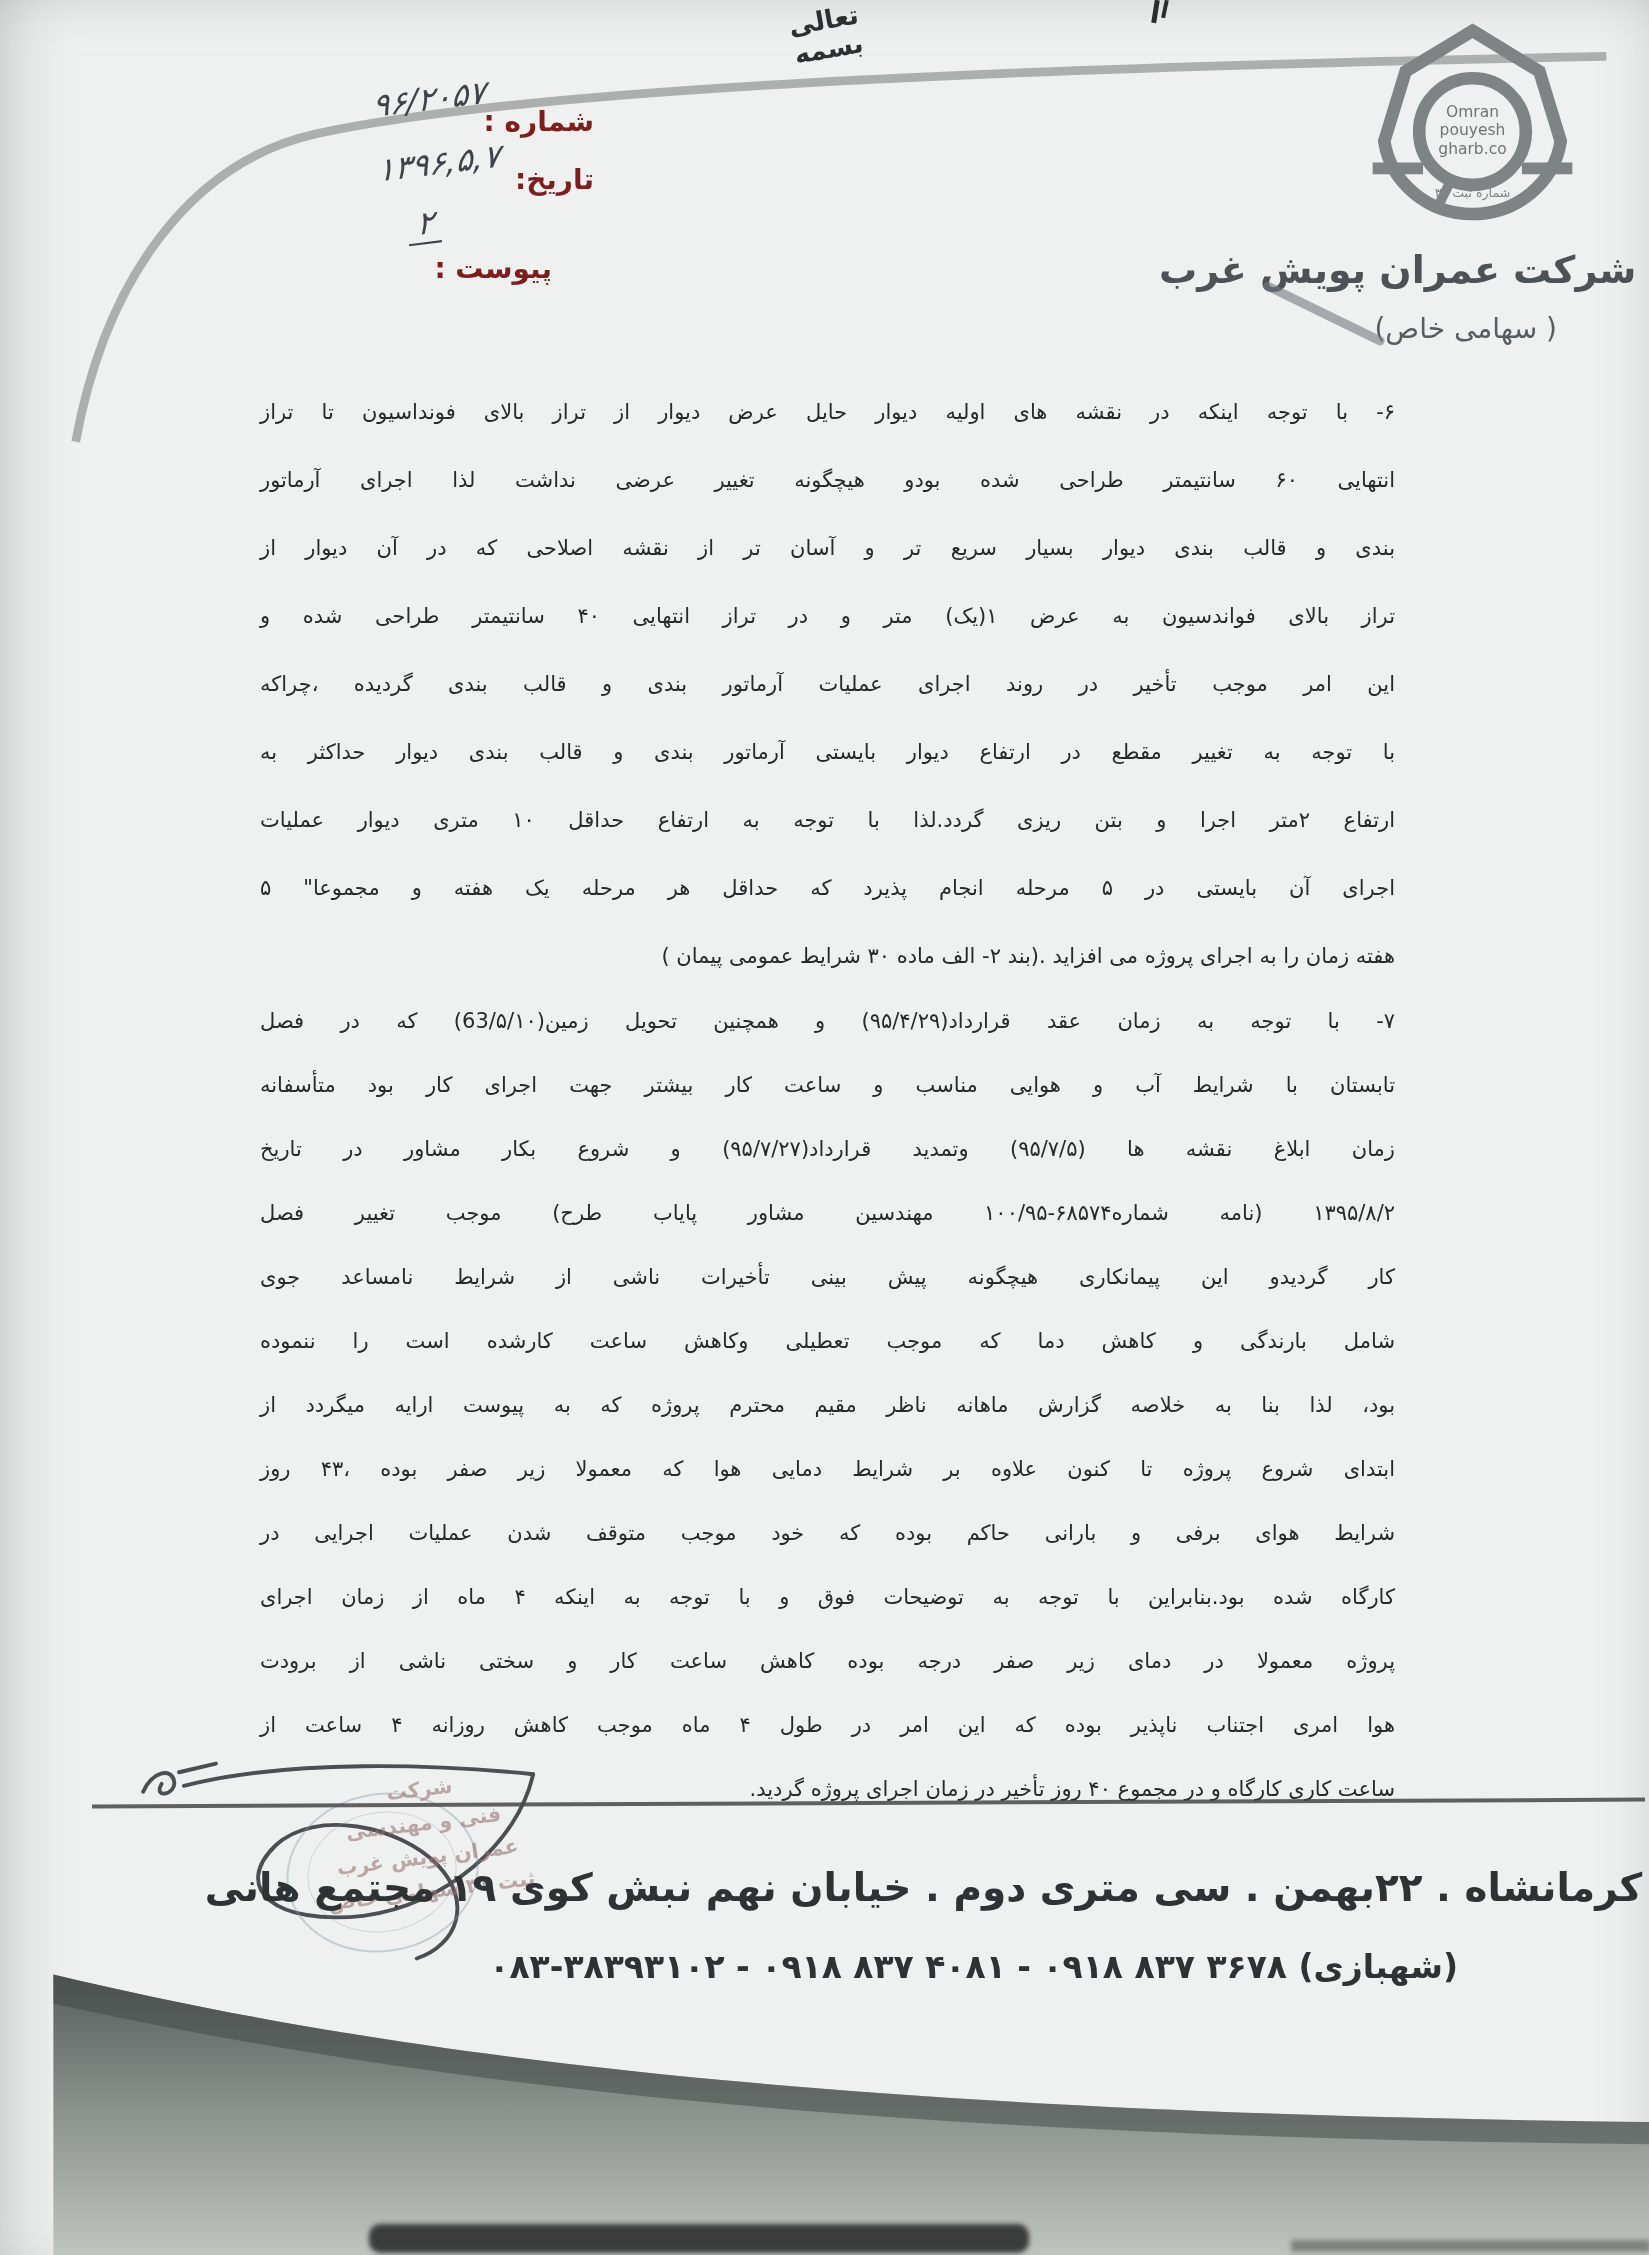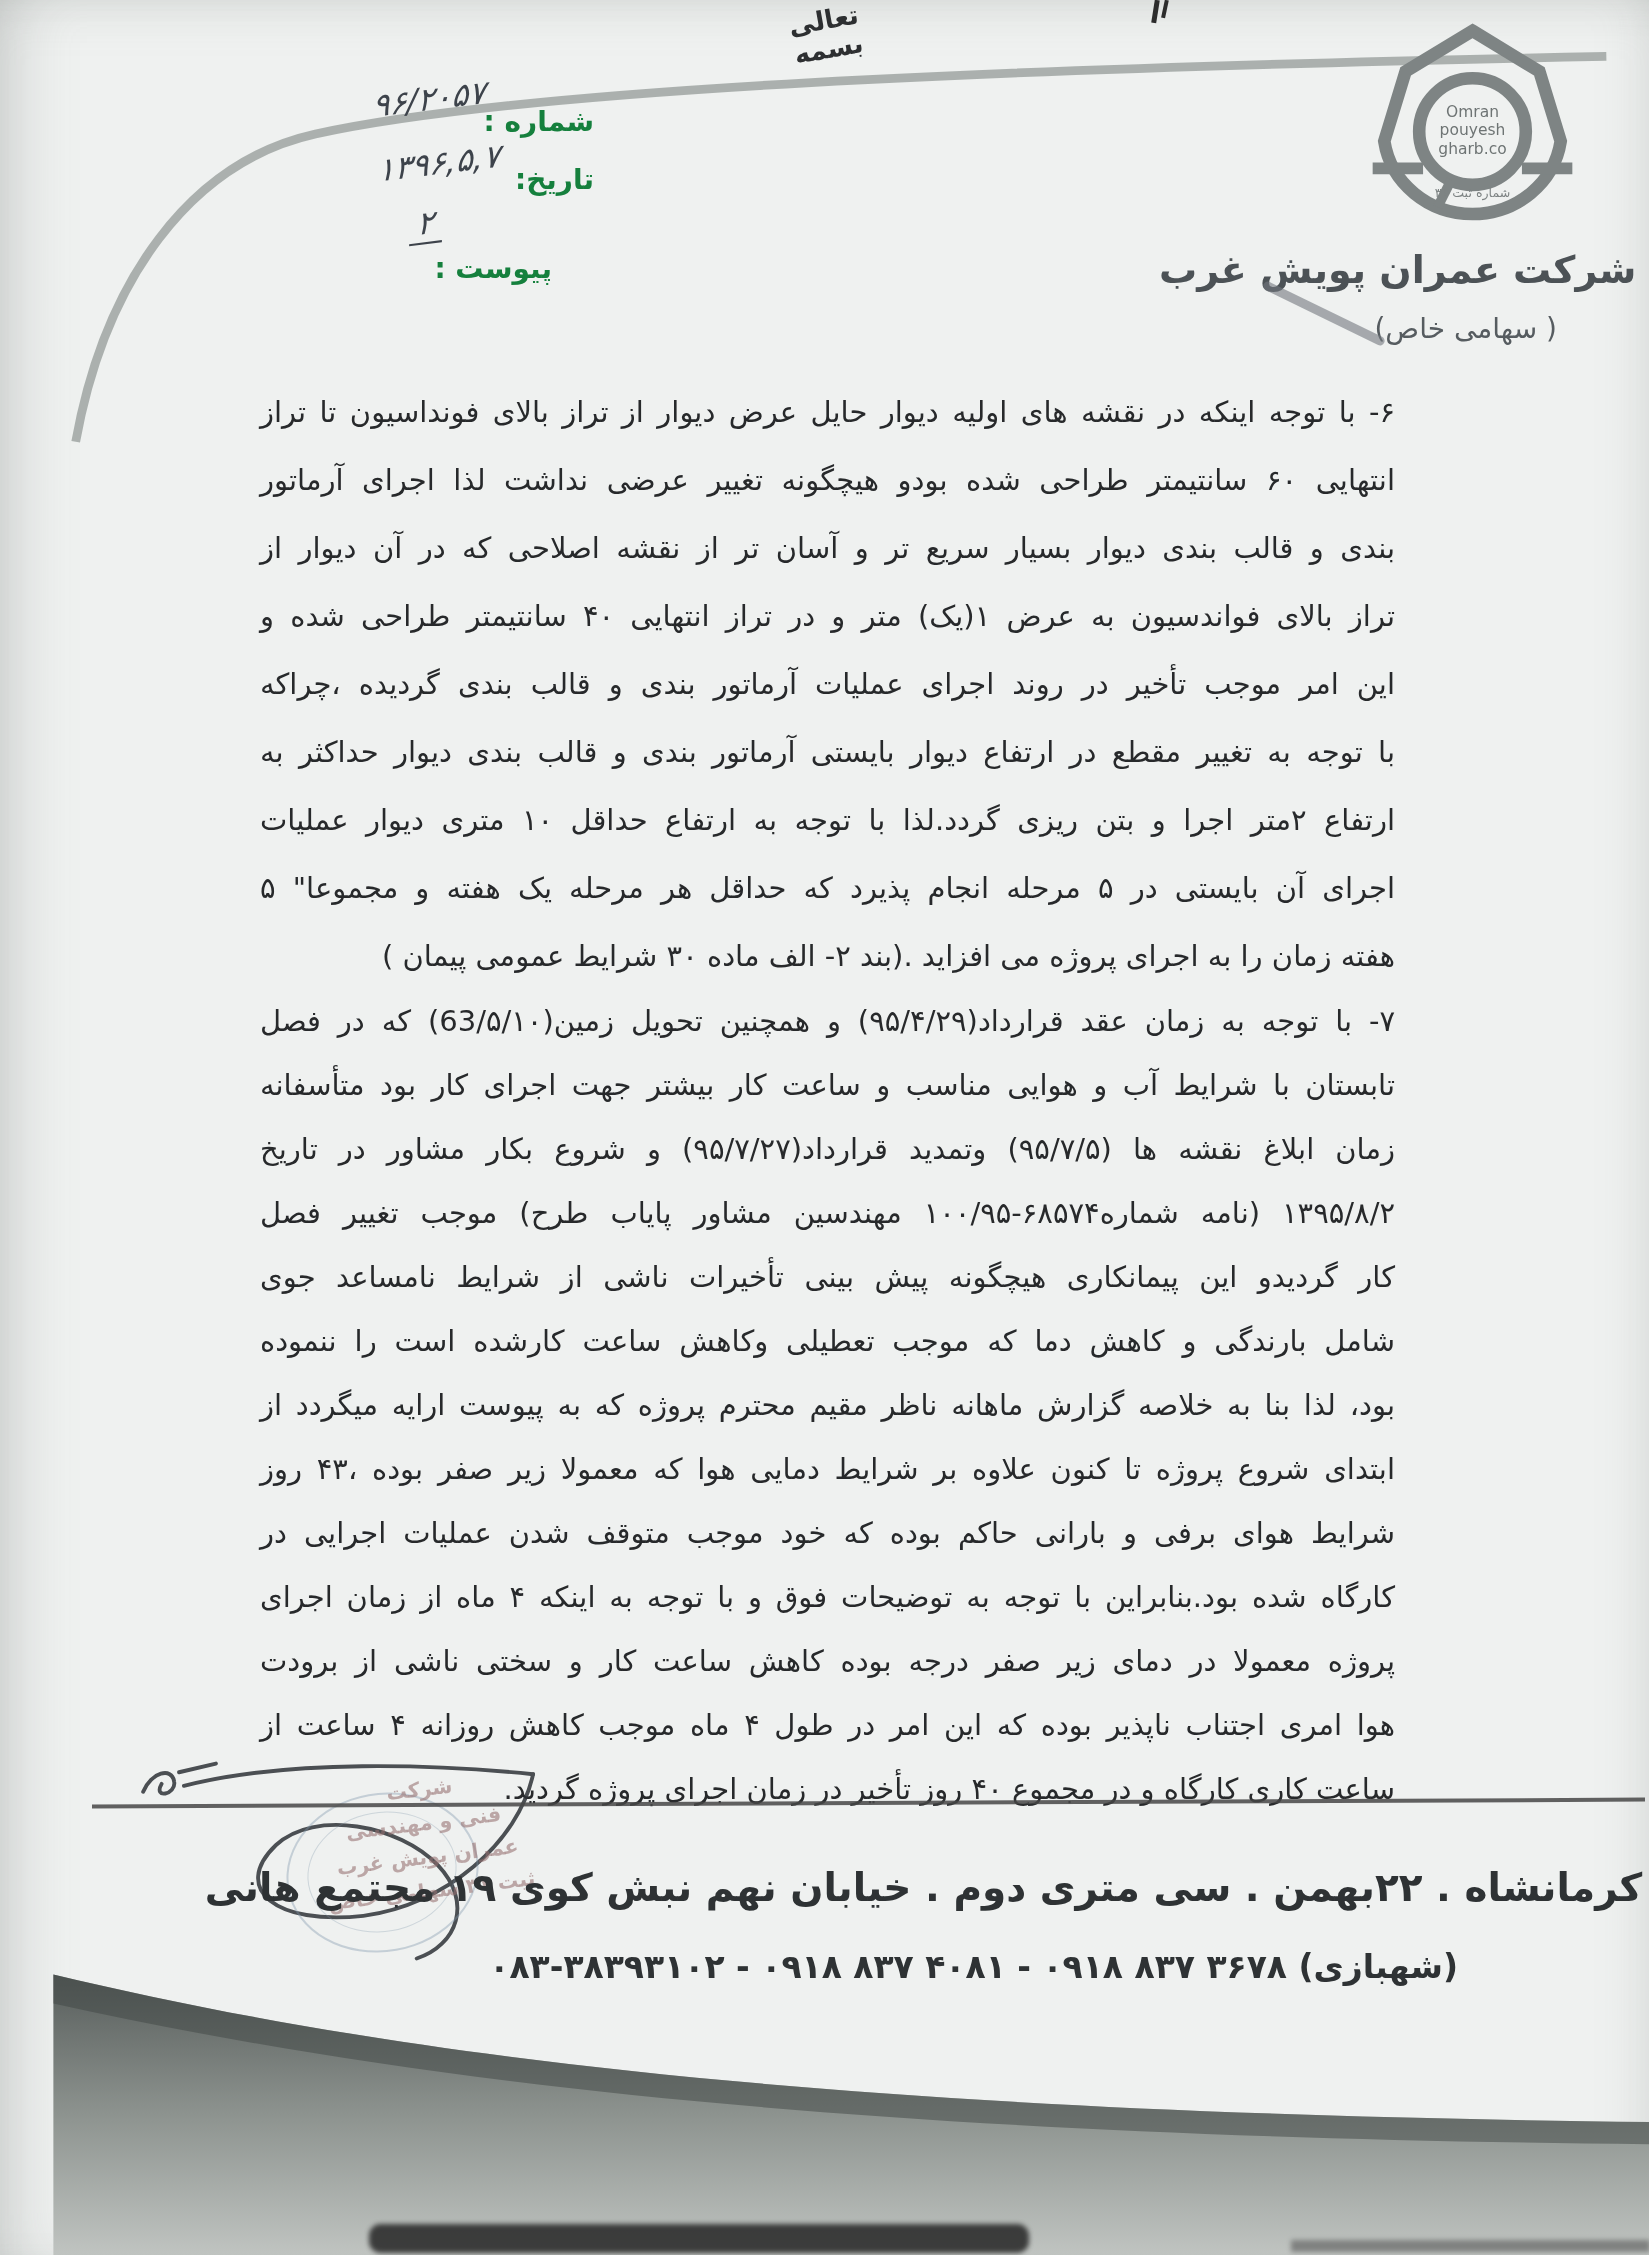--- a/index.html
+++ b/index.html
@@ -11,33 +11,33 @@
                 inset 0 34px 58px -39px rgba(150,155,152,.25);
     font-family:"DejaVu Sans", sans-serif; color:#27292b;
   }
   .abs{position:absolute;}
   
   .bismillah{left:791px; top:5.8px; transform:rotate(-10deg); text-align:center;
     font-size:26px; font-weight:bold; color:#2d2f31; line-height:29px; direction:rtl;}
   
   .hdr-svg{left:0; top:0; pointer-events:none;}
   
-  .ref-label{font-size:28px; font-weight:bold; color:#15803d; direction:rtl; white-space:nowrap;}
+  .ref-label{font-size:28px; font-weight:bold; color:#7f1d1d; direction:rtl; white-space:nowrap;}
   .ref-val{font-size:32px; color:#3d434b; direction:rtl; white-space:nowrap;
     transform:rotate(-7deg) skewX(-7deg); font-style:italic; letter-spacing:1.9px;}
   
   .company-name{right:13.6px; top:248px; width:427px; text-align:left; direction:rtl;
     font-size:38px; font-weight:bold; color:#4c5256; white-space:nowrap;}
   .company-type{right:93px; top:312px; font-size:28px; color:#565c60; direction:rtl;}
   .pen-slash{left:1257px; top:309px; width:134px; height:8.7px; background:rgba(115,120,126,.6);
     border-radius:4.9px; transform:rotate(26deg);}
   .tick-mark{left:1153px; top:0; width:4.9px; height:23px; background:#2c2c2c; transform:rotate(9deg);}
   .tick-mark2{left:1163px; top:0; width:3.9px; height:17.5px; background:#2c2c2c; transform:rotate(12deg);}
   
-  .body-text{left:260px; width:1135px; direction:rtl; font-size:29px; color:#27292b;}
+  .body-text{left:260px; width:1135px; direction:rtl; font-size:21px; color:#27292b;}
   .body-text .line{height:68px; line-height:62px; text-align:justify; text-align-last:justify;
     white-space:nowrap; overflow:visible;}
   .p7 .line{height:64px; line-height:58px;}
   .body-text .line.end{text-align-last:right;}
   
   .rule{left:92px; top:1801px; width:1553px; height:3.9px; background:#464646; opacity:.85;
     transform:rotate(-0.25deg);}
   .sig-svg{left:116px; top:1745px;}
   .stamp-ring{left:286px; top:1793px; width:189px; height:155px; border:2.9px solid rgba(125,150,170,.38);
     border-radius:50%; transform:rotate(-10deg);}

